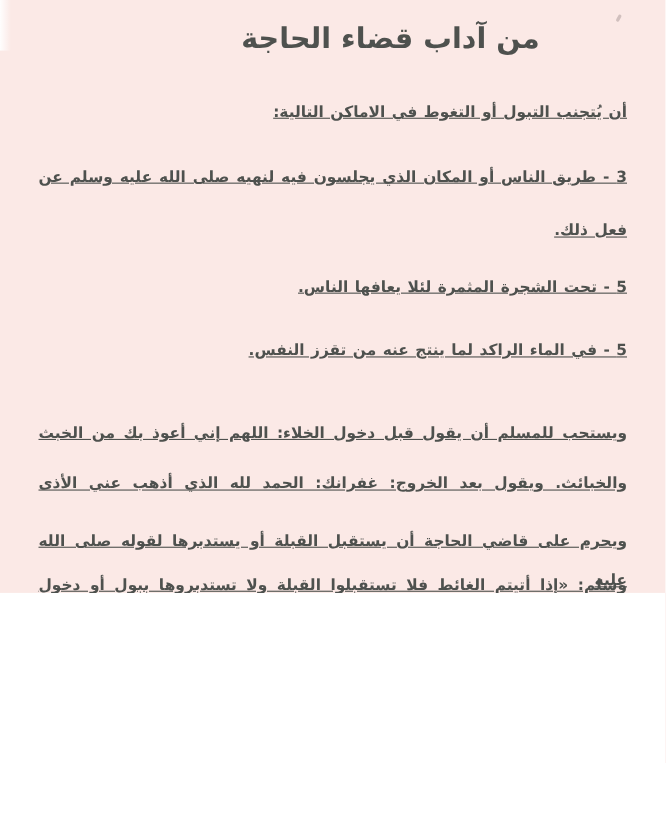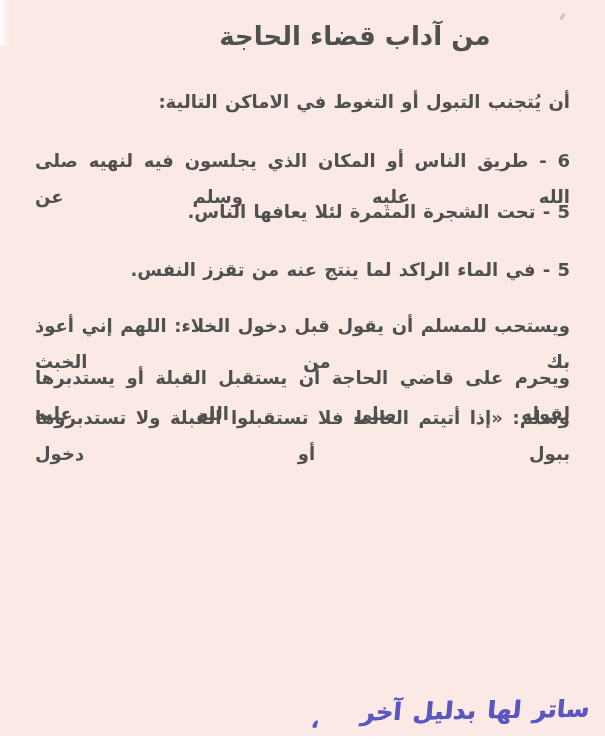--- a/index.html
+++ b/index.html
@@ -3,21 +3,21 @@
 <meta charset="utf-8">
 <title>صفحة ممسوحة</title>
 <style>
   * { margin: 0; padding: 0; box-sizing: border-box; }
   html, body { background: #ffffff; }
   body { width: 605px; }
 
   .page {
     position: relative;
     width: 605px;
-    height: 736px;
+    height: 539px;
     background: var(--background, #fbe9e6);
     direction: rtl;
     font-family: "DejaVu Sans", sans-serif;
     color: var(--ink, #4e514e);
     padding: 14px 35px 0 35px;
     overflow: hidden;
   }
 
   
   .scan-edge {
@@ -43,35 +43,36 @@
     font-size: 26px;
     font-weight: bold;
     text-align: center;
     padding-left: 105px; 
     letter-spacing: 0.5px;
   }
 
   .t-line {
     height: 49px;
     line-height: 36px;
-    font-size: 18px;
+    font-size: 14px;
     font-weight: bold;
     text-align: justify;
     text-align-last: justify;
     word-spacing: 1px;
+    text-decoration: underline;
   }
   .t-line.end { text-align-last: right; }
 
   .intro   { margin-top: 26px; }
   .p-item1 { margin-top: 10px; }
   .p-item2 { margin-top: 2px; }
   .p-item2 .t-line { height: 47px; }
   .p-item3 { margin-top: 0; }
   .p-item4 { margin-top: 9px; }
-  .p-dua   { margin-top: 7px; }
+  .p-dua   { margin-top: 26px; }
   .p-dua .t-line { height: 46px; }
   .p-qibla { margin-top: 6px; }
   .p-qibla .t-line { height: 40px; }
 
   .handwriting {
     position: absolute;
     top: 697px;
     right: 16px;
     direction: rtl;
     color: var(--handwriting, #5a57c2);
@@ -97,36 +98,38 @@
 <div class="page">
 
   <div class="scan-edge"></div>
   <div class="speckle"></div>
 
   <h1 class="title">من آداب قضاء الحاجة</h1>
 
   <p class="t-line end intro">أن يُتجنب التبول أو التغوط في الاماكن التالية:</p>
 
   <div class="para p-item1">
-    <div class="t-line">6 - طريق الناس أو المكان الذي يجلسون فيه لنهيه صلى الله عليه وسلم عن</div>
+    <div class="t-line">3 - طريق الناس أو المكان الذي يجلسون فيه لنهيه صلى الله عليه وسلم عن</div>
+    <div class="t-line end">فعل ذلك.</div>
   </div>
 
   <div class="para p-item2">
   </div>
 
   <div class="para p-item3">
     <div class="t-line end">5 - تحت الشجرة المثمرة لئلا يعافها الناس.</div>
   </div>
 
   <div class="para p-item4">
     <div class="t-line end">5 - في الماء الراكد لما ينتج عنه من تقزز النفس.</div>
   </div>
 
   <div class="para p-dua">
     <div class="t-line">ويستحب للمسلم أن يقول قبل دخول الخلاء: اللهم إني أعوذ بك من الخبث</div>
+    <div class="t-line">والخبائث. ويقول بعد الخروج: غفرانك: الحمد لله الذي أذهب عني الأذى</div>
   </div>
 
   <div class="para p-qibla">
     <div class="t-line">ويحرم على قاضي الحاجة أن يستقبل القبلة أو يستدبرها لقوله صلى الله عليه</div>
     <div class="t-line">وسلم: «إذا أتيتم الغائط فلا تستقبلوا القبلة ولا تستدبروها ببول أو دخول</div>
   </div>
 
   <div class="handwriting">
     <span>ساتر لها بدليل آخر</span>
     <span class="hw-mark">،</span>

